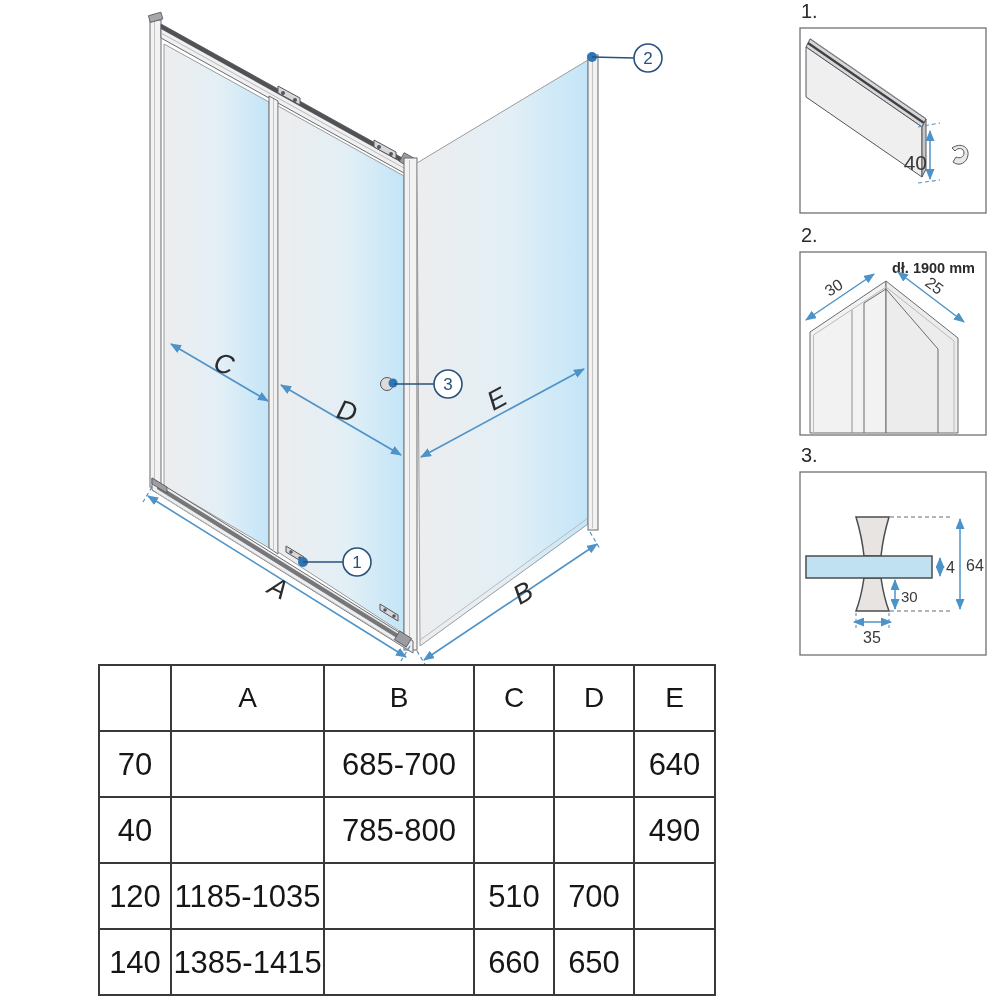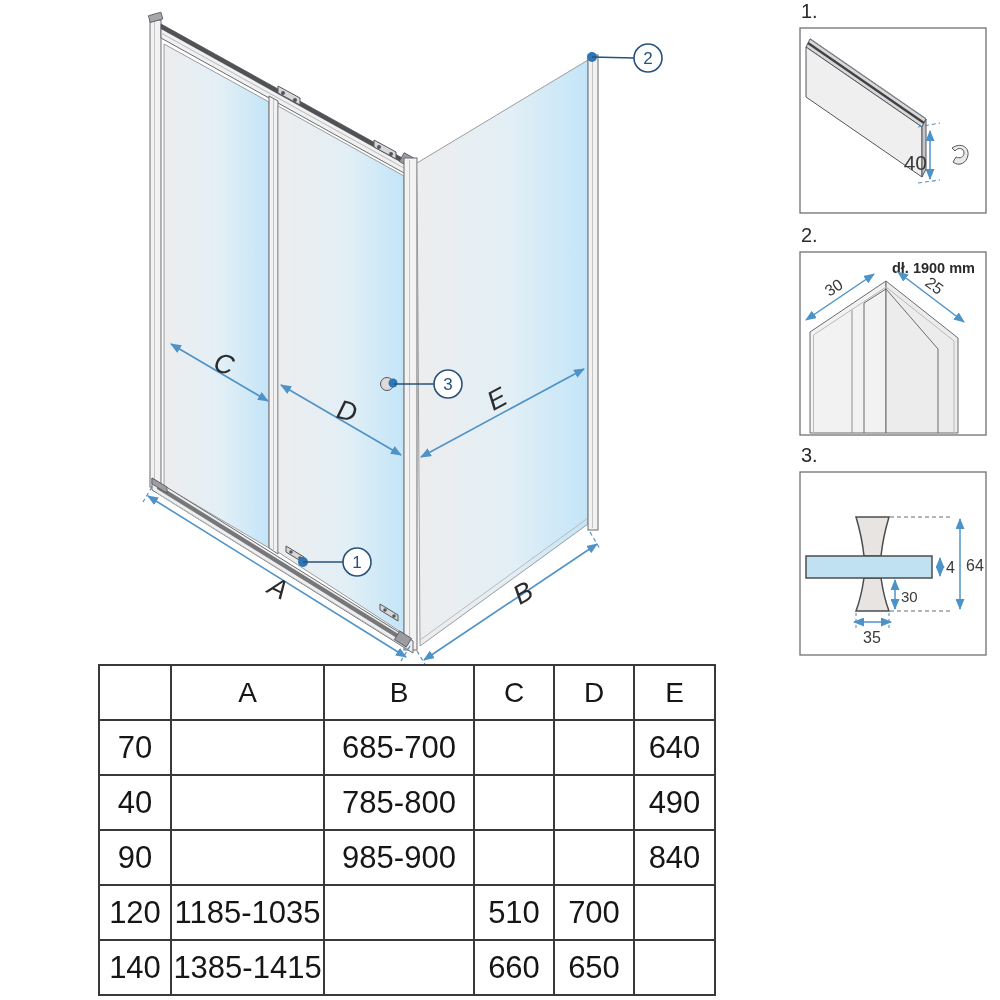--- a/index.html
+++ b/index.html
@@ -251,28 +251,20 @@
     </tr>
     <tr>
       <td>40</td>
       <td></td>
       <td>785-800</td>
       <td></td>
       <td></td>
       <td>490</td>
     </tr>
     <tr>
-      <td>90</td>
-      <td></td>
-      <td>985-900</td>
-      <td></td>
-      <td></td>
-      <td>840</td>
-    </tr>
-    <tr>
       <td>120</td>
       <td>1185-1035</td>
       <td></td>
       <td>510</td>
       <td>700</td>
       <td></td>
     </tr>
     <tr>
       <td>140</td>
       <td>1385-1415</td>

